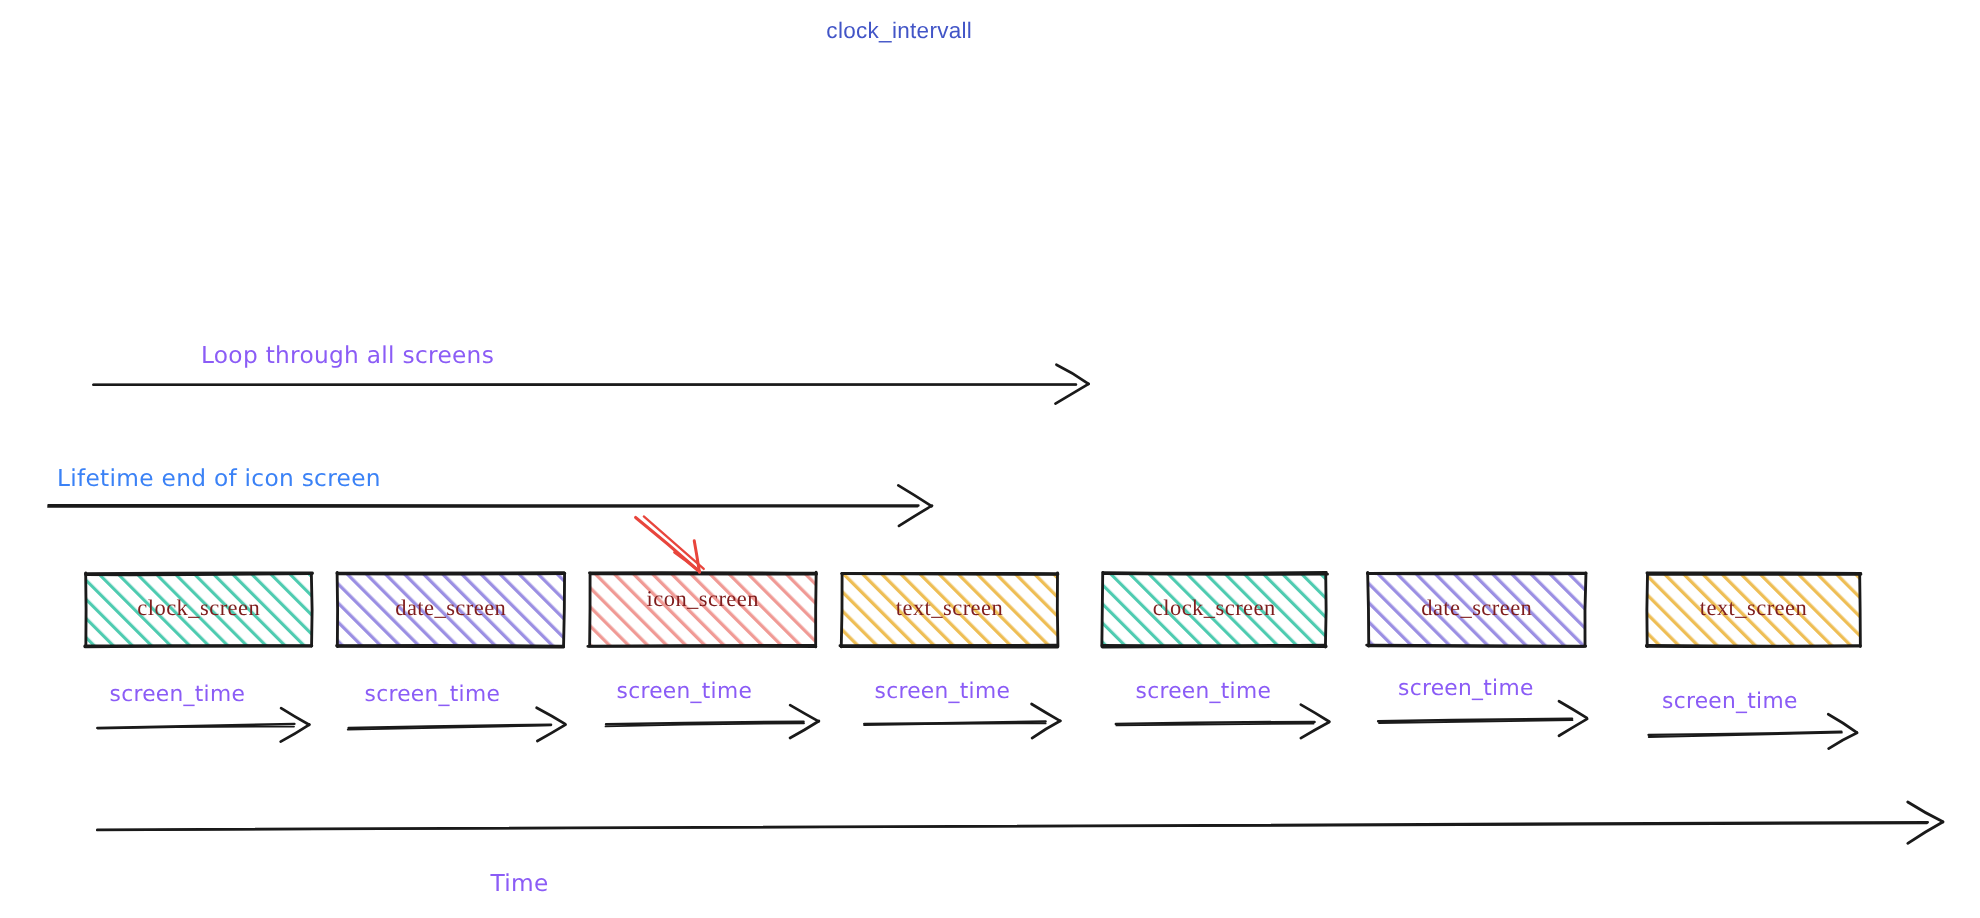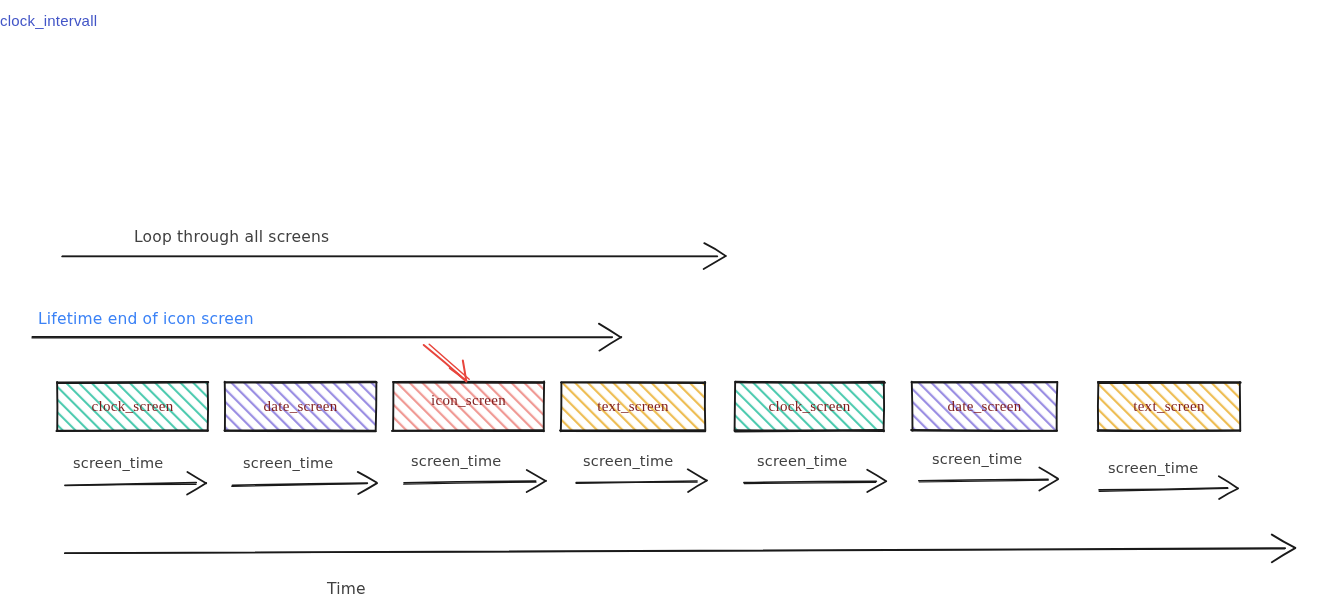--- a/index.html
+++ b/index.html
@@ -1,34 +1,34 @@
 <!DOCTYPE html>
 <html><head>
 <meta charset="utf-8">
 <style>
   html,body{margin:0;padding:0;background:#ffffff;}
   body{width:1320px;height:612px;position:relative;overflow:hidden;
        font-family:"DejaVu Sans",sans-serif;}
 
   #canvas{position:absolute;left:0;top:0;width:1320px;height:612px;}
 
-  .title{position:absolute;left:0;top:12px;width:1199px;text-align:left;
+  .title{position:absolute;left:0;top:12px;width:1199px;text-align:center;
          color:#4255c7;font-family:"Liberation Sans",sans-serif;font-size:15px;
          letter-spacing:.2px;}
 
   
   .box{position:absolute;box-sizing:border-box;}
   .box .lbl{position:absolute;left:0;top:0;width:100%;height:100%;
             display:flex;align-items:center;justify-content:center;
             font-family:Liberation Serif, serif;font-size:15px;color:#7f1d1d;
             letter-spacing:.3px;white-space:nowrap;}
 
   
   .hand{position:absolute;font-family:"DejaVu Sans",sans-serif;
-        font-size:14.5px;color:#404040;white-space:nowrap;letter-spacing:.2px;}
+        font-size:14.5px;color:#8b5cf6;white-space:nowrap;letter-spacing:.2px;}
   .hand.red{color:#3b82f6;}
   .hand.big{font-size:15.5px;}
 </style>
 </head>
 <body>
 
 <svg id="canvas" viewBox="0 0 1320 612" xmlns="http://www.w3.org/2000/svg">
   <defs>
 
     <pattern id="h-green" patternUnits="userSpaceOnUse" width="9" height="9" patternTransform="rotate(-45)">

